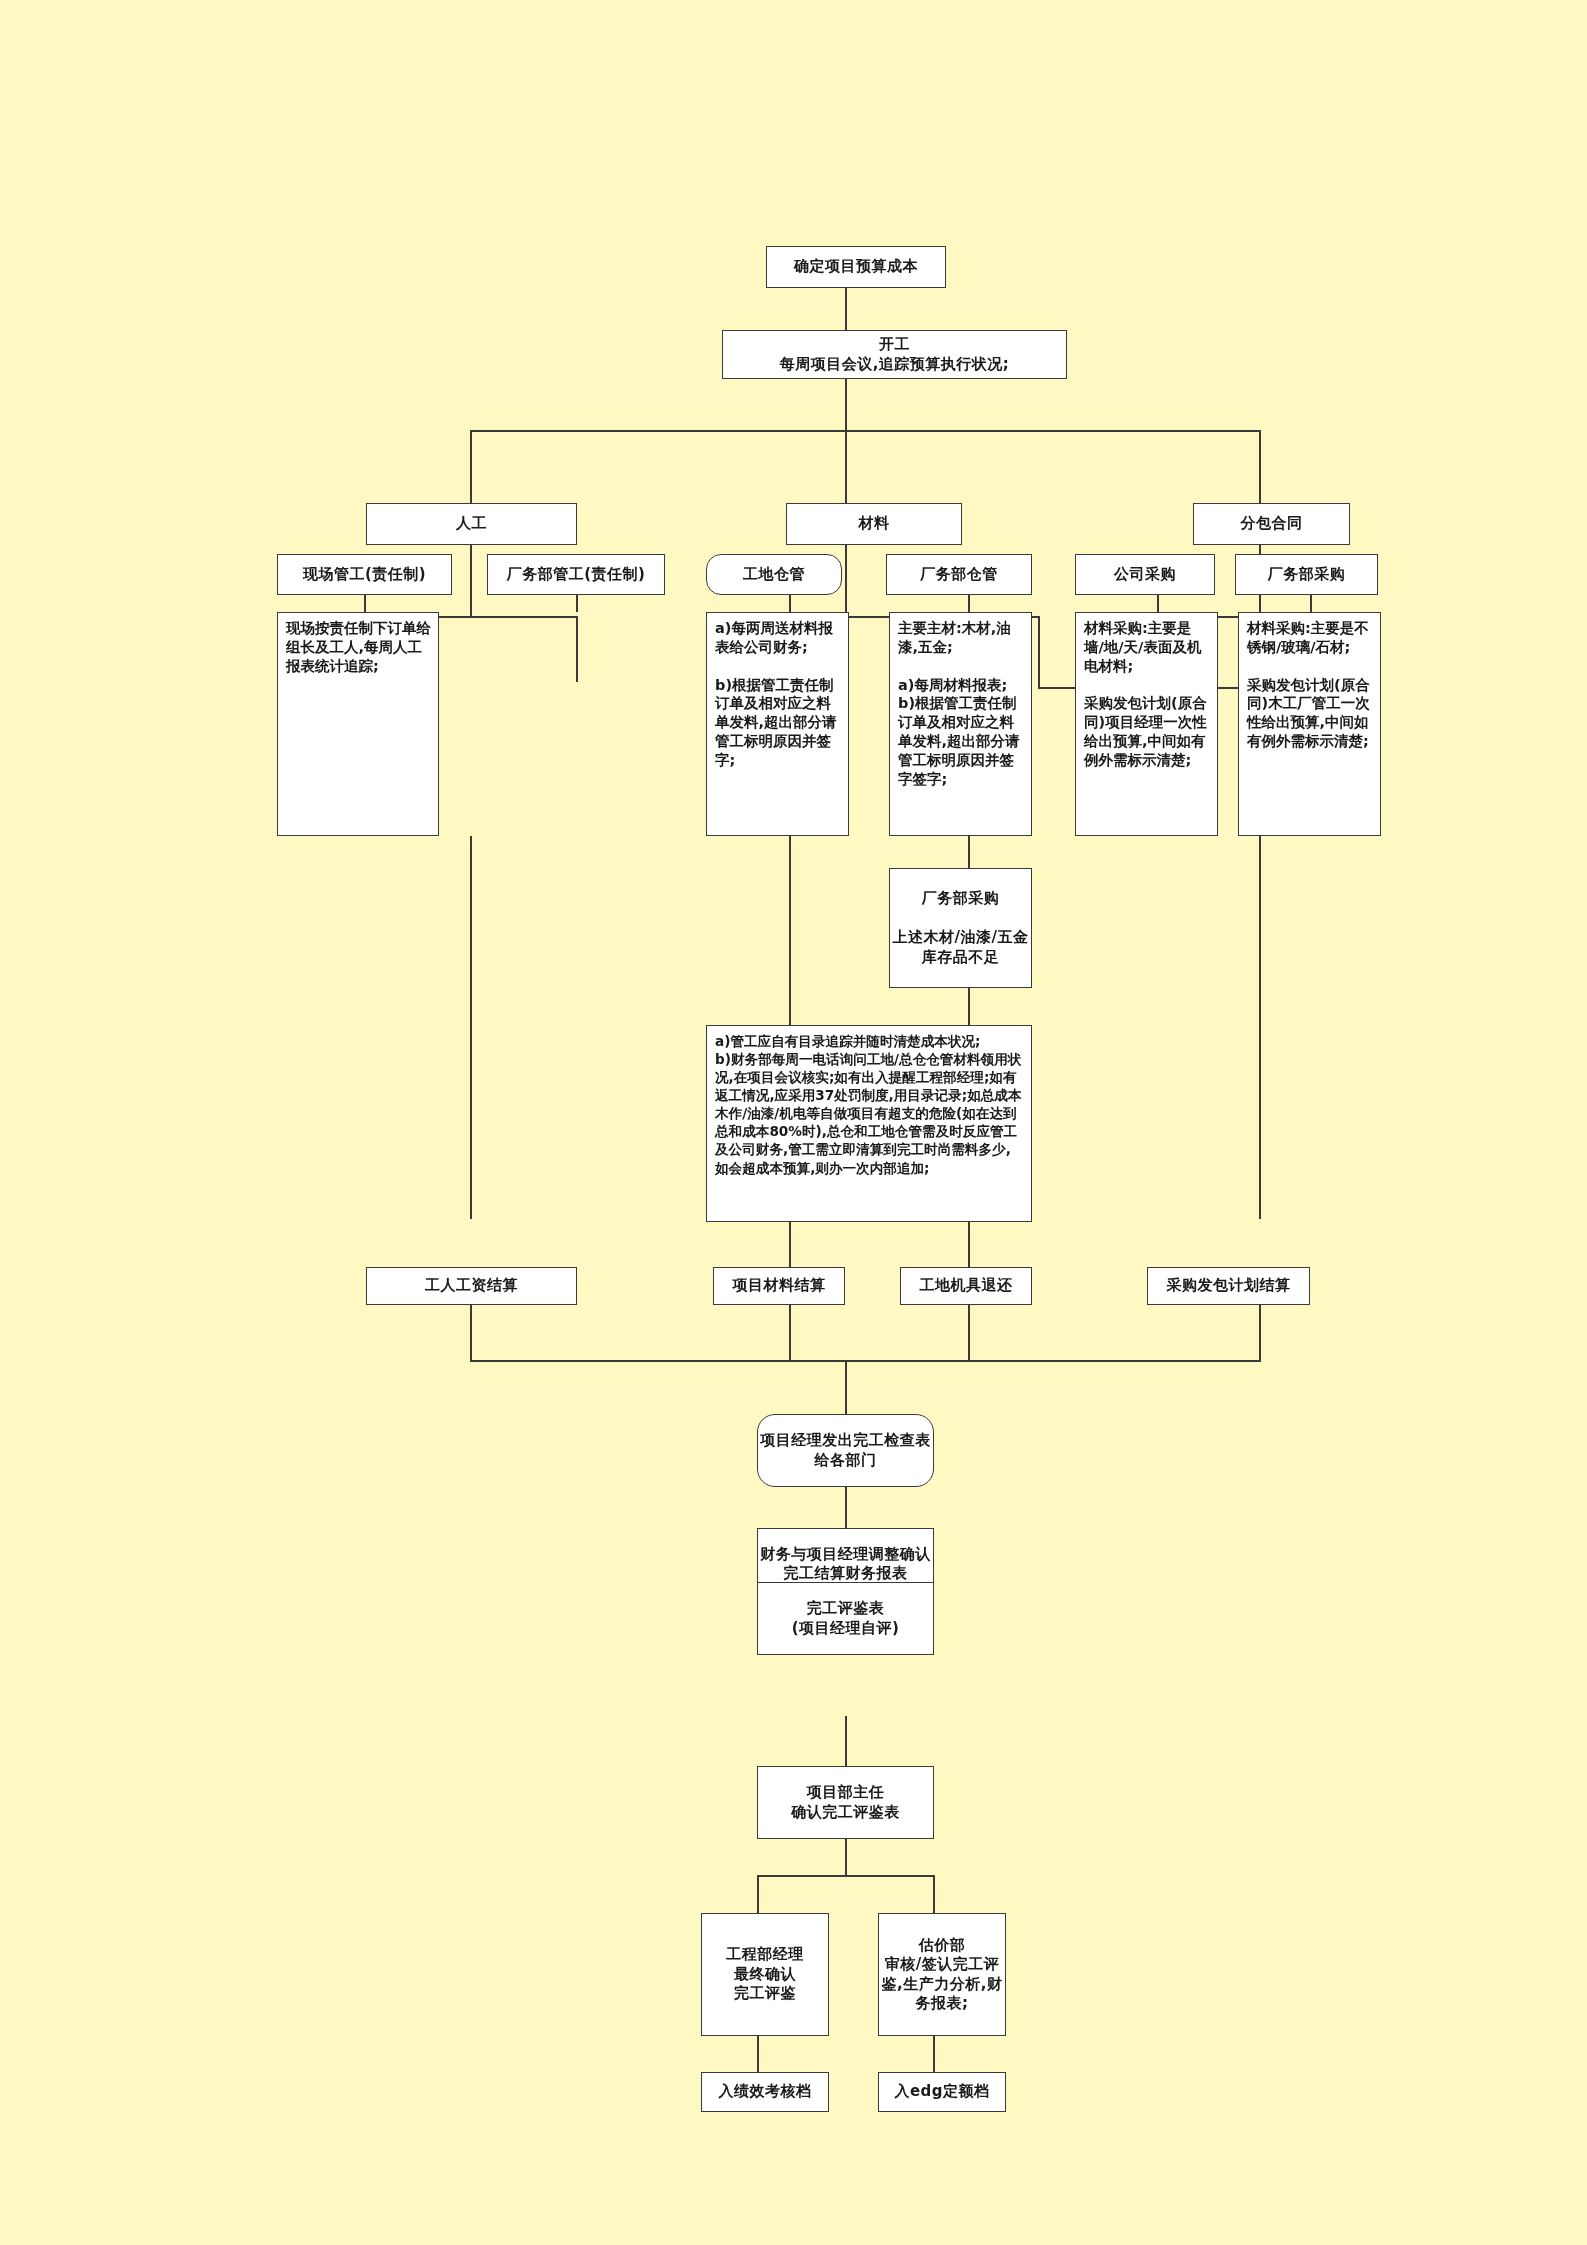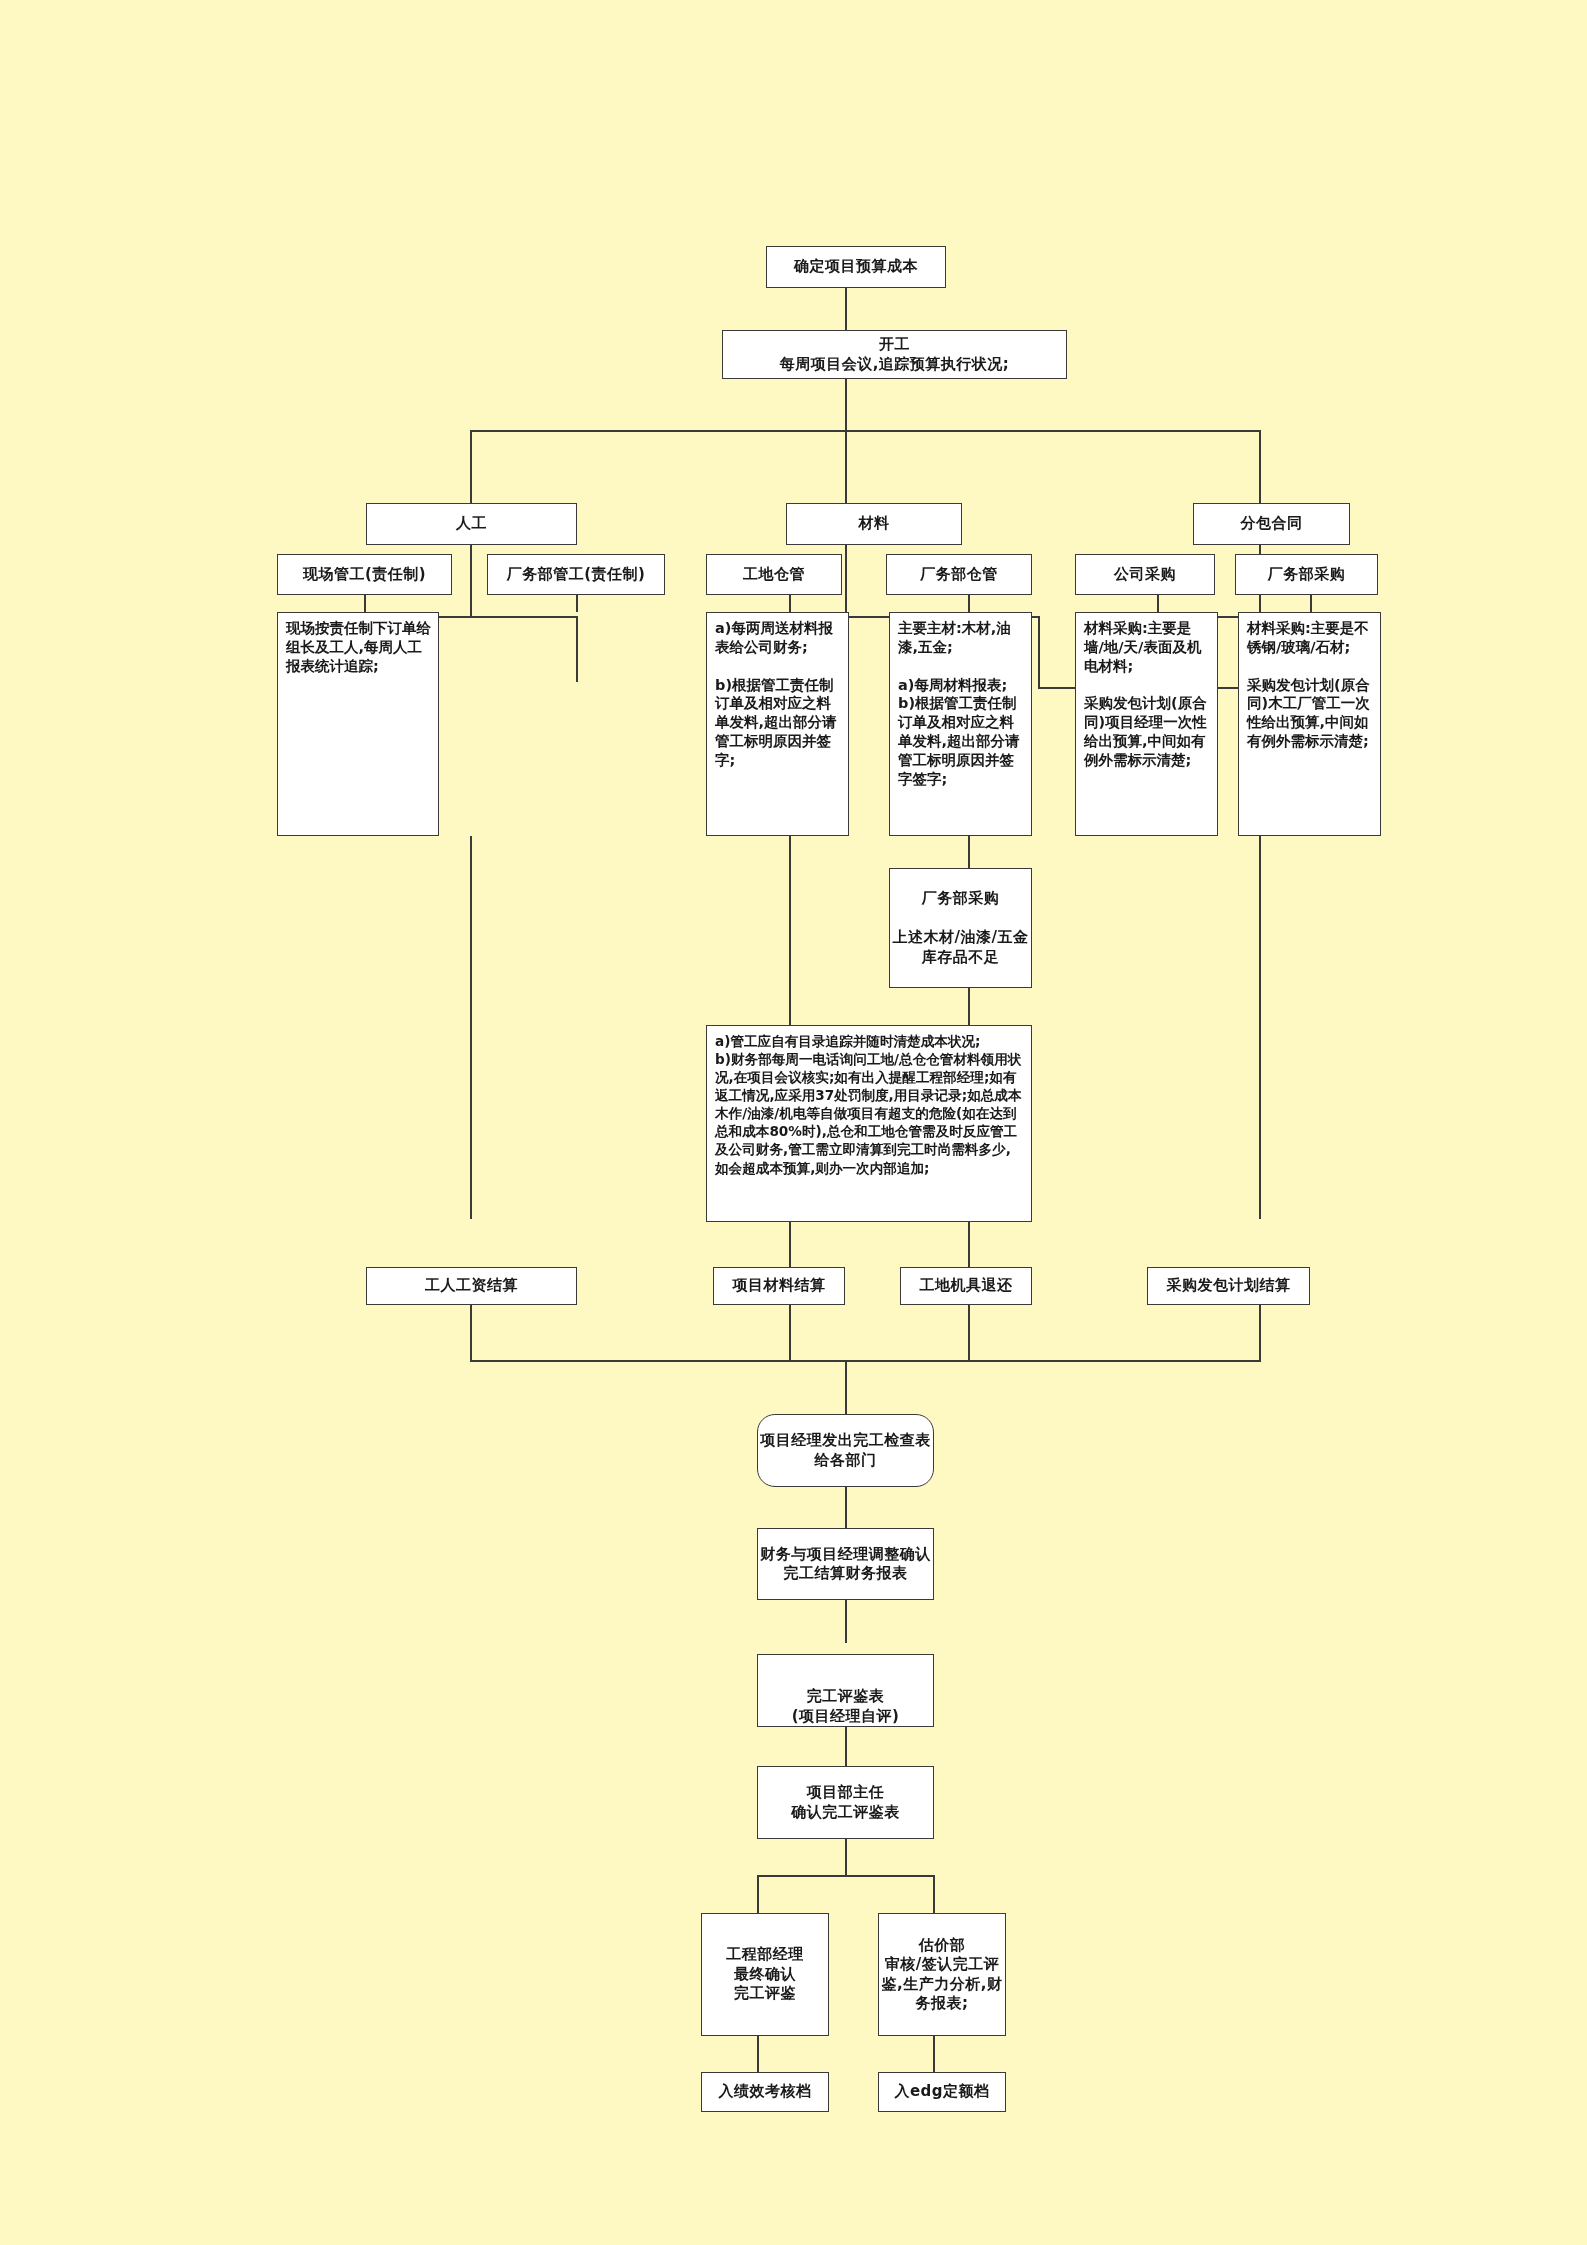--- a/index.html
+++ b/index.html
@@ -107,21 +107,21 @@
   <div class="box c" style="left:1193px;top:503px;width:157px;height:42px;">
     <span class="t">分包合同</span>
   </div>
 
   <div class="box c" style="left:277px;top:554px;width:175px;height:41px;">
     <span class="t">现场管工(责任制)</span>
   </div>
   <div class="box c" style="left:487px;top:554px;width:178px;height:41px;">
     <span class="t">厂务部管工(责任制)</span>
   </div>
-  <div class="box c" style="left:706px;top:554px;width:136px;height:41px;">
+  <div class="box c" style="left:706px;top:554px;width:136px;height:41px;border-radius:15px;">
     <span class="t">工地仓管</span>
   </div>
   <div class="box c" style="left:886px;top:554px;width:146px;height:41px;">
     <span class="t">厂务部仓管</span>
   </div>
   <div class="box c" style="left:1075px;top:554px;width:140px;height:41px;">
     <span class="t">公司采购</span>
   </div>
   <div class="box c" style="left:1235px;top:554px;width:143px;height:41px;">
     <span class="t">厂务部采购</span>
@@ -175,21 +175,21 @@
   <div class="box c" style="left:1147px;top:1267px;width:163px;height:38px;">
     <span class="t">采购发包计划结算</span>
   </div>
 
   <div class="box c" style="left:757px;top:1414px;width:177px;height:73px;border-radius:18px;">
     <span class="t">项目经理发出完工检查表给各部门</span>
   </div>
   <div class="box c" style="left:757px;top:1528px;width:177px;height:72px;">
     <span class="t">财务与项目经理调整确认完工结算财务报表</span>
   </div>
-  <div class="box c" style="left:757px;top:1654px;width:177px;height:73px;align-items:flex-end;">
+  <div class="box c" style="left:757px;top:1582px;width:177px;height:73px;">
     <span class="t">完工评鉴表
 (项目经理自评)</span>
   </div>
   <div class="box c" style="left:757px;top:1766px;width:177px;height:73px;">
     <span class="t">项目部主任
 确认完工评鉴表</span>
   </div>
 
   <div class="box c" style="left:878px;top:1913px;width:128px;height:123px;">
     <span class="t">估价部

